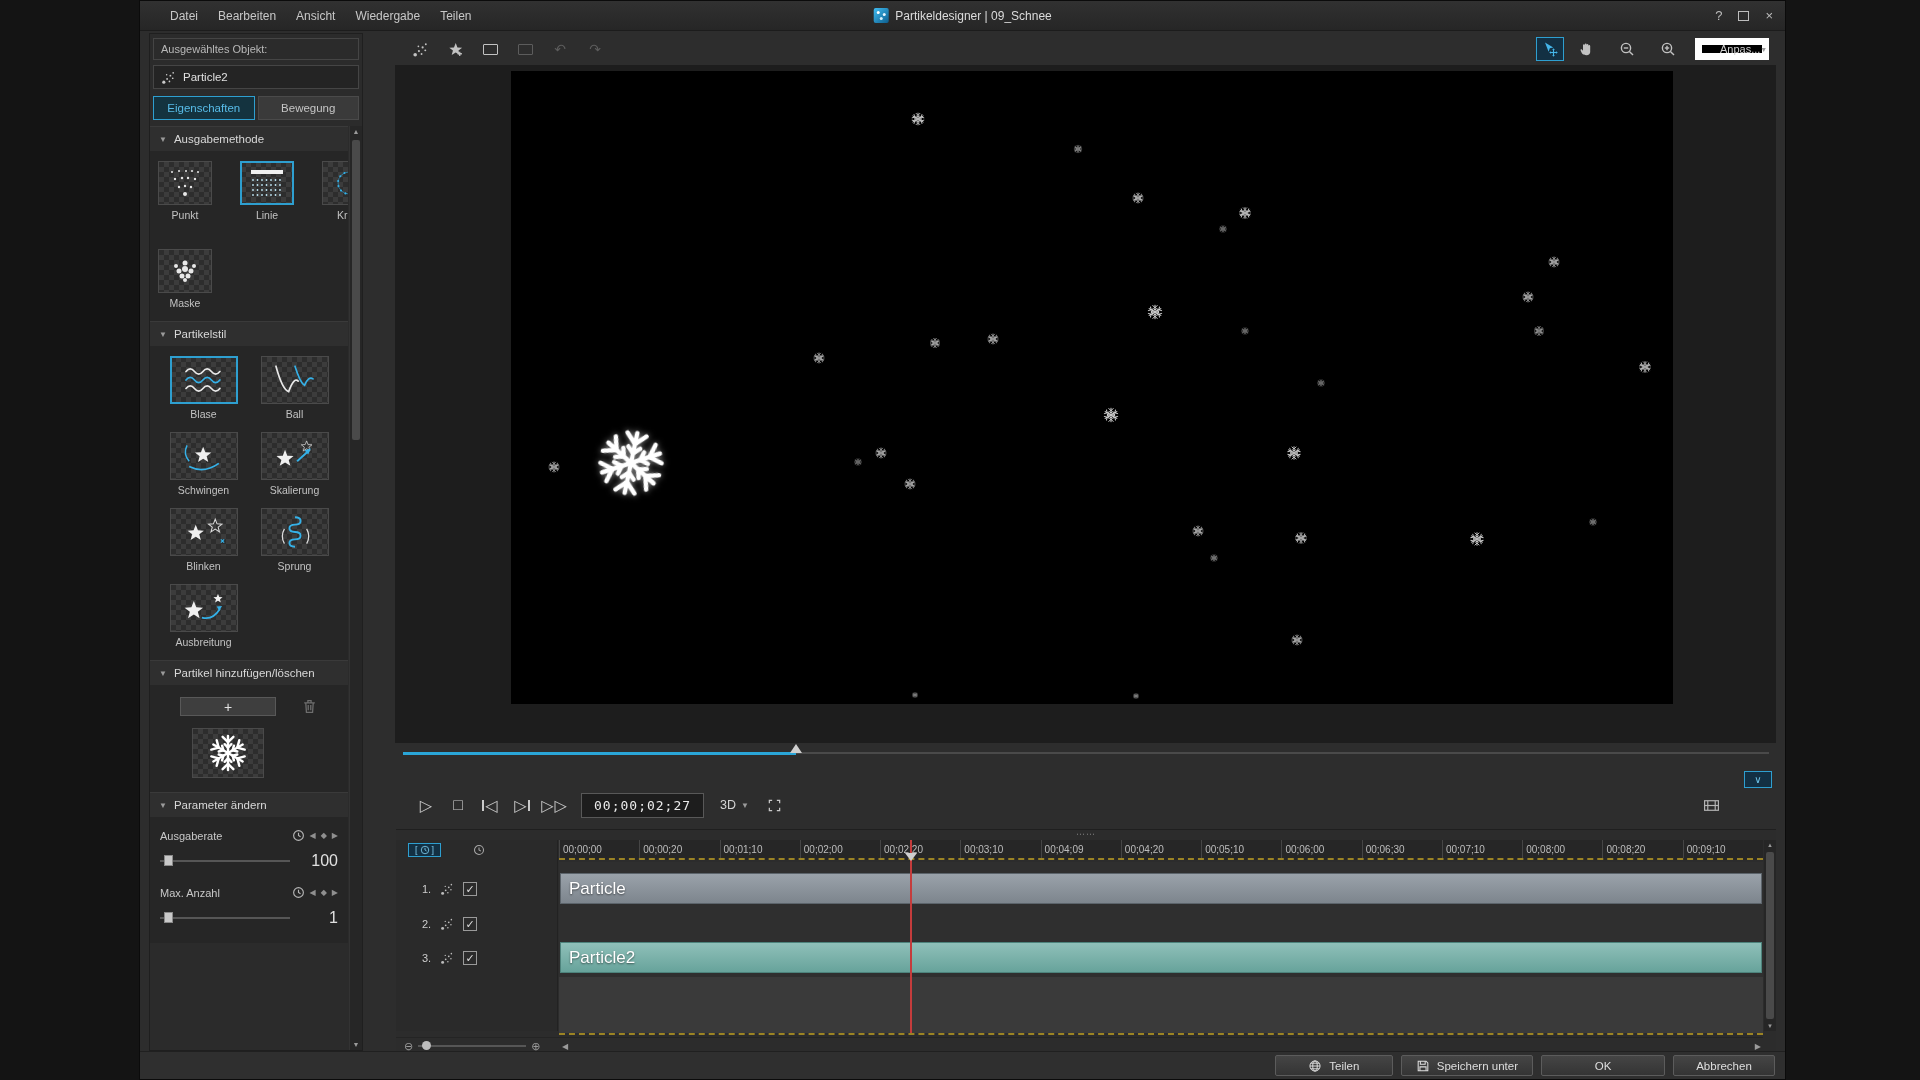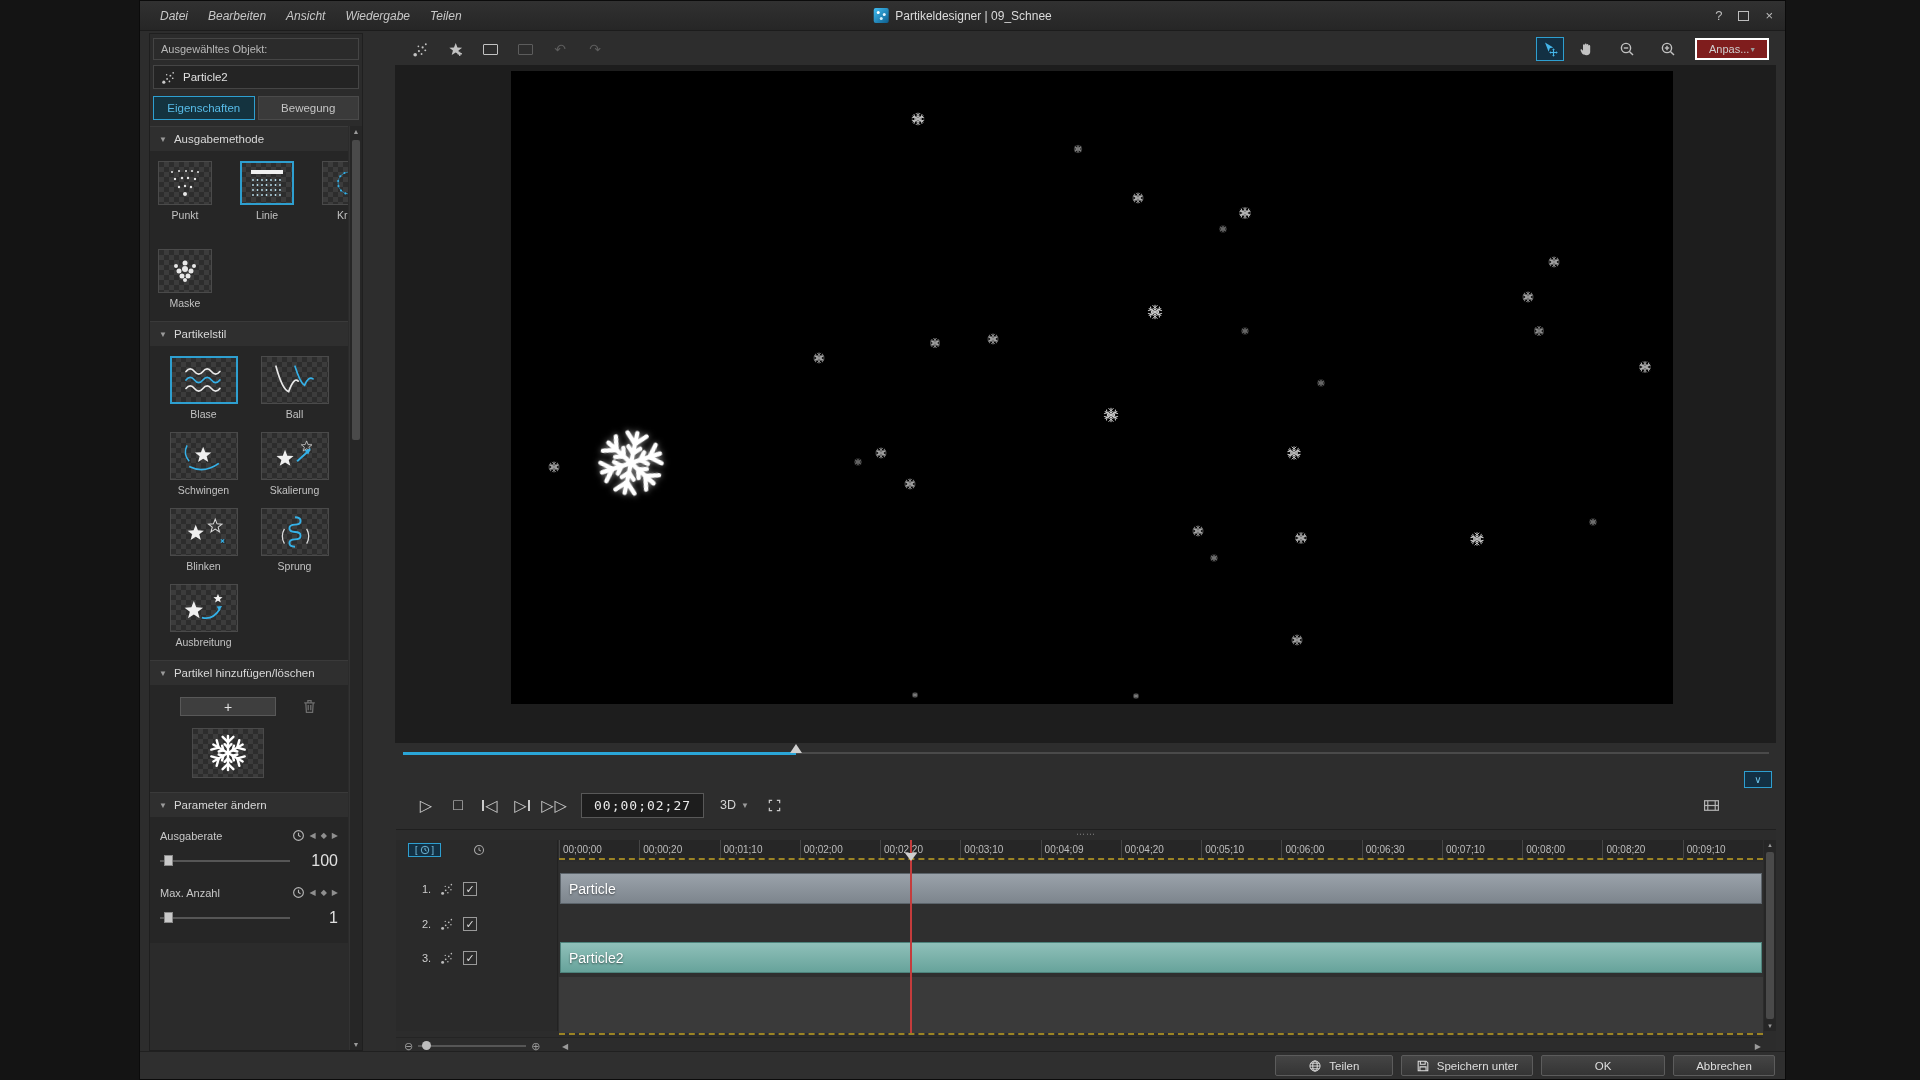--- a/index.html
+++ b/index.html
@@ -5,21 +5,21 @@
   * { margin:0; padding:0; box-sizing:border-box; }
   html,body { width:1920px; height:1080px; overflow:hidden; background:#141414;
               font-family:"Liberation Sans", sans-serif; }
   .app { position:absolute; left:139px; top:0; width:1647px; height:1080px;
          background:#2d2d2d; border:1px solid #0b0b0b; }
 
   
   .titlebar { position:absolute; left:0; right:0; top:0; height:30px;
               background:linear-gradient(#313131,#262626); border-bottom:1px solid #1c1c1c;
               display:flex; align-items:center; color:#c8c8c8; font-size:12px; }
-  .menus { display:flex; padding-left:10px;font-style:italic; }
+  .menus { display:flex; padding-left:20px; }
   .menu-item { padding:5px 10px; cursor:default; }
   .tb-title { position:absolute; left:50%; transform:translateX(-50%);
               display:flex; align-items:center; gap:7px; color:#dcdcdc; }
   .app-icon { width:15px; height:15px; border-radius:2px;
               background:linear-gradient(135deg,#41bdf2,#0d5d8d); position:relative; }
   .app-icon:before { content:""; position:absolute; left:3px; top:3px; width:3px; height:3px;
               background:#fff; border-radius:50%; box-shadow:6px 2px 0 #e8f7ff, 3px 6px 0 #d2effc; }
   .win-controls { position:absolute; right:12px; display:flex; gap:16px; align-items:center;
               color:#bdbdbd; font-size:13px; }
   .win-max { display:inline-block; width:11px; height:10px; border:1px solid #bdbdbd; }
@@ -76,22 +76,22 @@
 
   
   .toolbar { position:absolute; left:255px; right:9px; top:32px; height:32px;
              display:flex; align-items:center; padding:0 7px 0 11px; }
   .tb-btn { width:28px; height:24px; display:flex; align-items:center; justify-content:center;
             color:#c2c2c2; margin-right:7px; font-size:14px; }
   .tb-btn.disabled { color:#5c5c5c; }
   .frame-glyph { width:15px; height:11px; border:1px solid currentColor; border-radius:1px; }
   .tb-right { margin-left:auto; display:flex; align-items:center; gap:6px; }
   .tb-btn.tool-active { border:1px solid #2e9fd0; background:#133043; color:#45b6ea; margin-right:2px; }
-  .tb-dropdown { width:74px; height:22px; border:2px solid #ffffff; background:#7f1d1d;
-                 color:#cfcfcf; font-size:11px; display:flex; align-items:center; padding:0 12px; }
+  .tb-dropdown { width:74px; height:22px; border:7px solid #ffffff; background:#000000;
+                 color:#cfcfcf; font-size:11px; display:flex; align-items:center; padding:0 18px; }
   .tb-dropdown .caret { margin-left:auto; font-size:7px; color:#9a9a9a; }
 
   
   .preview { position:absolute; left:255px; right:9px; top:64px; height:678px; background:#1d1d1d; }
   .canvas { position:absolute; left:116px; top:6px; width:1162px; height:633px; background:#000; }
   .flake { position:absolute; }
   .flake.big { filter:drop-shadow(0 0 3px rgba(255,255,255,.55)); }
 
   
   .seekbar { position:absolute; left:263px; right:16px; top:743px; height:14px; }
@@ -132,21 +132,21 @@
           padding:4px 0 0 3px; white-space:nowrap; overflow:visible; }
   .tl-lanes { position:absolute; left:163px; right:13px; top:32px; bottom:22px; background:#2f2f2f; }
   .tl-empty { position:absolute; left:163px; right:13px; top:147px; height:56px; background:#3a3a3a; }
   .tl-bottom-dash { position:absolute; left:163px; right:13px; top:203px; border-top:2px dashed #9b8324; }
   .tl-row-head { position:absolute; left:0; width:162px; height:31px; display:flex; align-items:center;
                  gap:9px; padding-left:26px; color:#cccccc; font-size:11px; }
   .cb { width:14px; height:14px; border:1px solid #9a9a9a; background:#2b2b2b; color:#dedede;
         font-size:11px; line-height:12px; text-align:center; }
   .tl-bar { position:absolute; left:164px; right:14px; height:31px; border:1px solid #5c646b;
             background:linear-gradient(#9aa2aa,#7d858d); display:flex; align-items:center;
-            padding-left:8px; font-size:14px; color:#fff; text-shadow:0 1px 2px rgba(0,0,0,.55); }
+            padding-left:8px; font-size:17px; color:#fff; text-shadow:0 1px 2px rgba(0,0,0,.55); }
   .tl-bar.teal { background:linear-gradient(#8fc0b9,#67a39b); border-color:#4d837c; }
   .playhead { position:absolute; top:10px; height:193px; left:514px; width:2px; background:#c43c3c; z-index:5; }
   .playhead-cap { position:absolute; top:23px; left:509px; width:0; height:0; z-index:6;
                   border-left:6px solid transparent; border-right:6px solid transparent;
                   border-top:8px solid #cfcfcf; }
   .tl-vscroll { position:absolute; right:0; top:10px; width:12px; bottom:22px; background:#262626; }
   .tl-vscroll .thumbbar { position:absolute; left:2px; right:2px; top:12px; bottom:12px;
                   background:#4a4a4a; border-radius:2px; }
   .tl-vscroll .vs-arrow { font-size:6px; }
   .tl-controls { position:absolute; left:0; right:13px; top:207px; height:17px; background:#2c2c2c;

